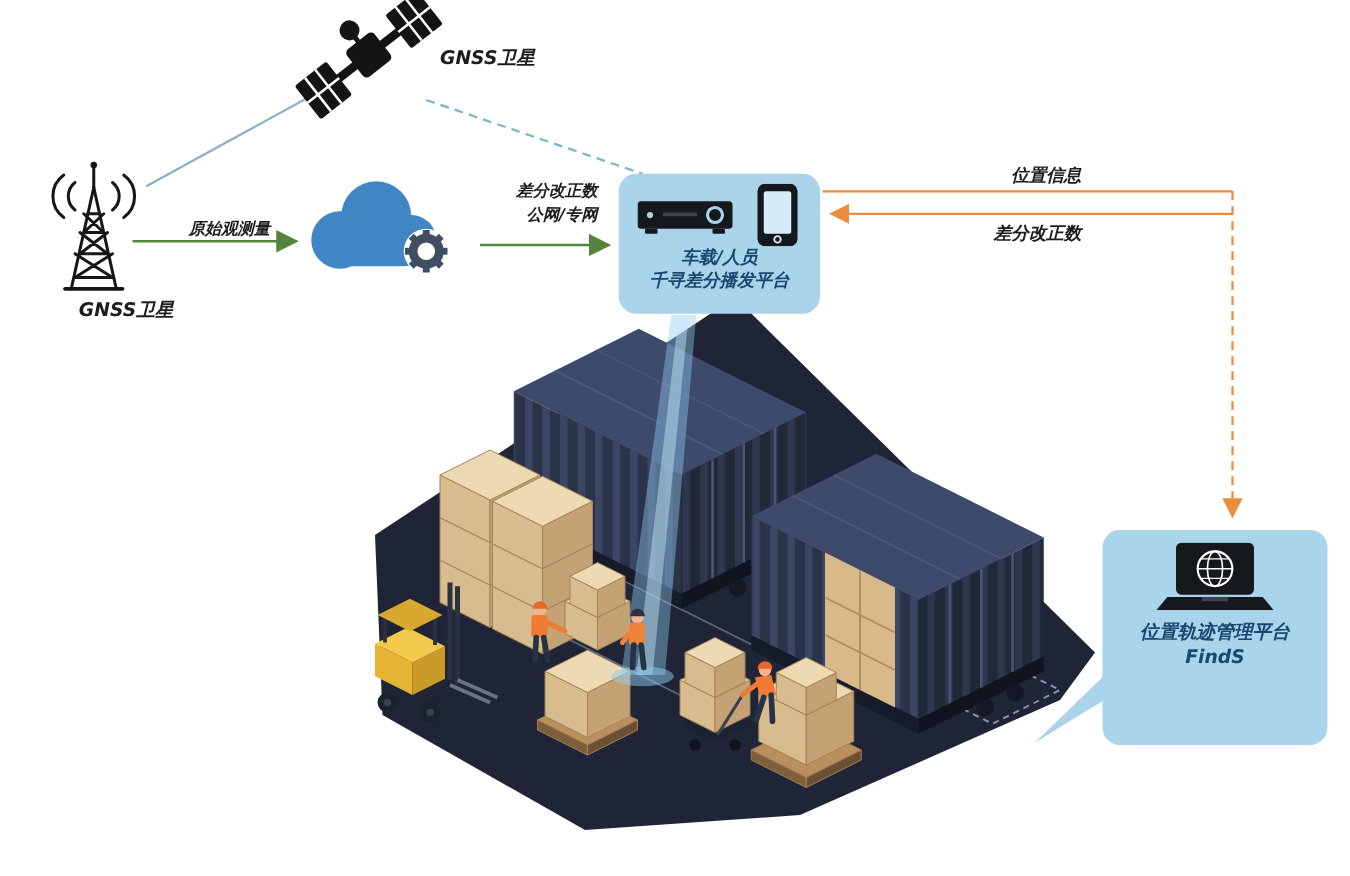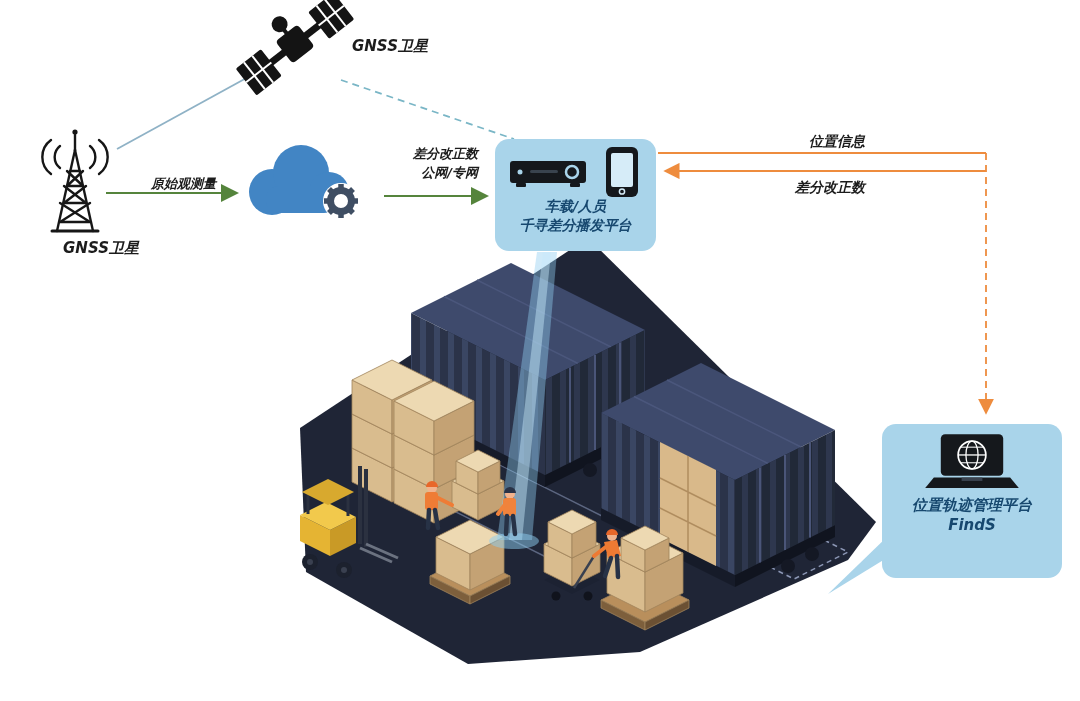--- a/index.html
+++ b/index.html
@@ -309,21 +309,21 @@
       <rect x="6" y="36" width="10" height="4" rx="1" fill="#15181c"></rect>
       <rect x="60" y="36" width="10" height="4" rx="1" fill="#15181c"></rect>
       <rect x="96" y="0" width="32" height="50" rx="6" fill="#15181c"></rect>
       <rect x="101" y="6" width="22" height="34" rx="2" fill="#d6ecf8"></rect>
       <circle cx="112" cy="44.5" r="2.6" fill="none" stroke="#d6ecf8" stroke-width="1.5"></circle>
     </svg>
     <div class="t">车载/人员</div>
     <div class="t">千寻差分播发平台</div>
   </div>
 
-  <div class="node-box finds" style="left:882px;top:424px;width:180px;height:154px;padding-top:10px;">
+  <div class="node-box finds" style="left:882px;top:424px;width:180px;height:172px;padding-top:10px;">
     <svg width="104" height="61" viewBox="0 0 120 70">
       <rect x="24" y="0" width="72" height="48" rx="5" fill="#15181c"></rect>
       <g stroke="#ffffff" fill="none">
         <circle cx="60" cy="24" r="16" stroke-width="2"></circle>
         <ellipse cx="60" cy="24" rx="7" ry="16" stroke-width="1.5"></ellipse>
         <line x1="44" y1="24" x2="76" y2="24" stroke-width="1.5"></line>
         <line x1="47" y1="15" x2="73" y2="15" stroke-width="1.2"></line>
         <line x1="47" y1="33" x2="73" y2="33" stroke-width="1.2"></line>
       </g>
       <polygon points="16,50 104,50 114,62 6,62" fill="#15181c"></polygon>

